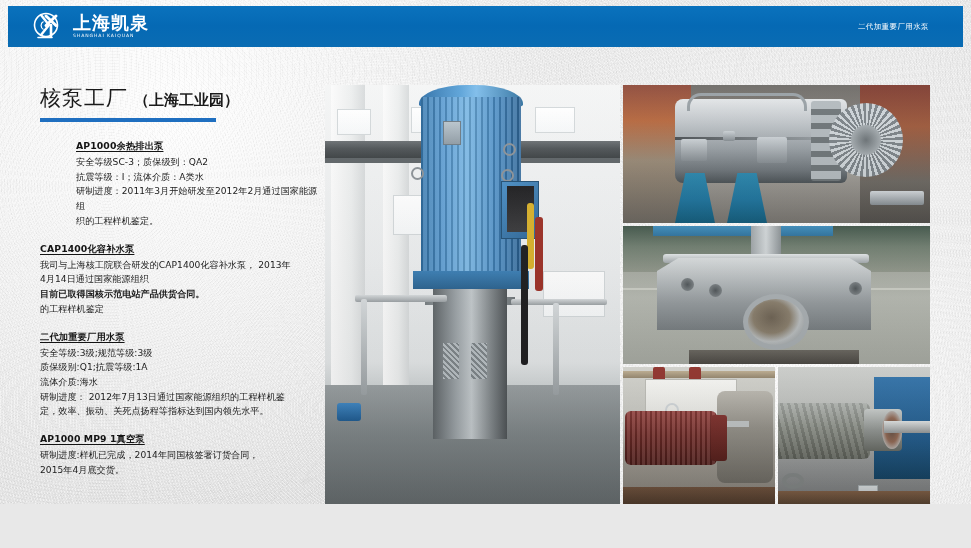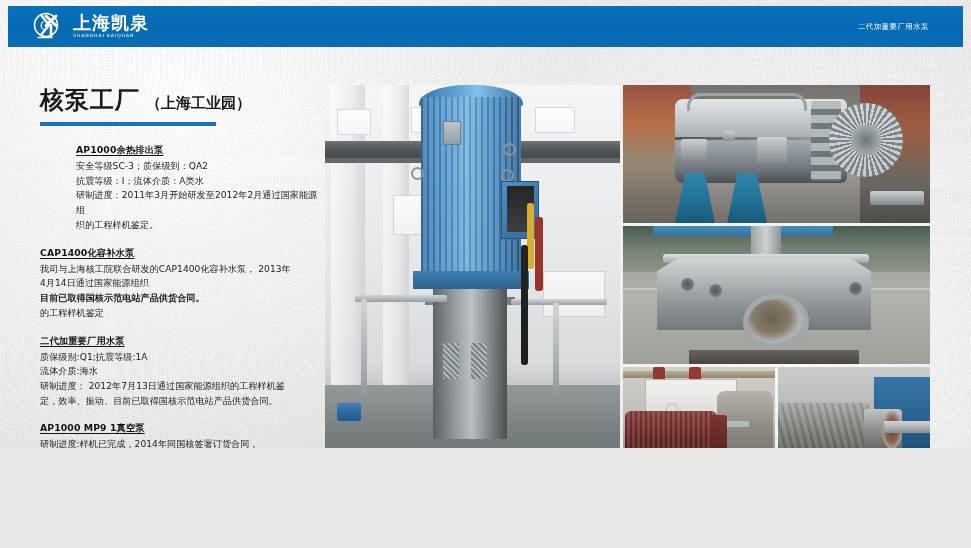--- a/index.html
+++ b/index.html
@@ -14,21 +14,21 @@
     font-family: "DejaVu Sans", "Liberation Sans", sans-serif;
     background: #e8e8e8;
     position: relative;
   }
 
   
   #slide {
     position: absolute;
     inset: 0;
     width: 971px;
-    height: 448px;
+    height: 504px;
     background:
       radial-gradient(circle at 18% 22%, rgba(255,255,255,0.95) 0%, rgba(255,255,255,0) 45%),
       radial-gradient(circle at 82% 78%, rgba(255,255,255,0.85) 0%, rgba(255,255,255,0) 50%),
       repeating-linear-gradient(41deg, rgba(0,0,0,0.016) 0px, rgba(0,0,0,0.016) 1px, rgba(255,255,255,0.02) 1px, rgba(255,255,255,0.02) 2px),
       repeating-linear-gradient(131deg, rgba(0,0,0,0.014) 0px, rgba(0,0,0,0.014) 1px, rgba(255,255,255,0.02) 1px, rgba(255,255,255,0.02) 2px),
       linear-gradient(160deg, #f2f2f2 0%, #e9e9e9 55%, #dedede 100%);
     overflow: hidden;
   }
 
   
@@ -116,22 +116,22 @@
   }
 
   .title-row {
     display: flex;
     align-items: baseline;
     gap: 6px;
     white-space: nowrap;
   }
 
   #page-title {
-    font-size: 24px;
-    font-weight: bold;
+    font-size: 21px;
+    font-weight: normal;
     color: #1a1a1a;
     letter-spacing: 1px;
     font-family: "DejaVu Sans", "Liberation Sans", sans-serif;
   }
 
   #page-subtitle {
     font-size: 15px;
     font-weight: bold;
     color: #1a1a1a;
     letter-spacing: 0px;
@@ -505,24 +505,25 @@
         </div>
         <div class="section">
           <div class="section-heading">CAP1400化容补水泵</div>
           <div class="section-line">我司与上海核工院联合研发的CAP1400化容补水泵， 2013年</div>
           <div class="section-line">4月14日通过国家能源组织</div>
           <div class="section-line bold">目前已取得国核示范电站产品供货合同。</div>
           <div class="section-line">的工程样机鉴定</div>
         </div>
         <div class="section">
           <div class="section-heading">二代加重要厂用水泵</div>
+          <div class="section-line">安全等级:3级;规范等级:3级</div>
           <div class="section-line">质保级别:Q1;抗震等级:1A</div>
           <div class="section-line">流体介质:海水</div>
           <div class="section-line">研制进度： 2012年7月13日通过国家能源组织的工程样机鉴</div>
-          <div class="section-line">定，效率、振动、目前已取得国核示范电站产品供货合同。</div>
+          <div class="section-line">定，效率、振动、关死点扬程等指标达到国内领先水平。</div>
         </div>
         <div class="section">
           <div class="section-heading">AP1000 MP9 1真空泵</div>
           <div class="section-line">研制进度:样机已完成，2014年同国核签署订货合同，</div>
           <div class="section-line">2015年4月底交货。</div>
         </div>
       </div>
   </div>
 
   <div id="gallery">

